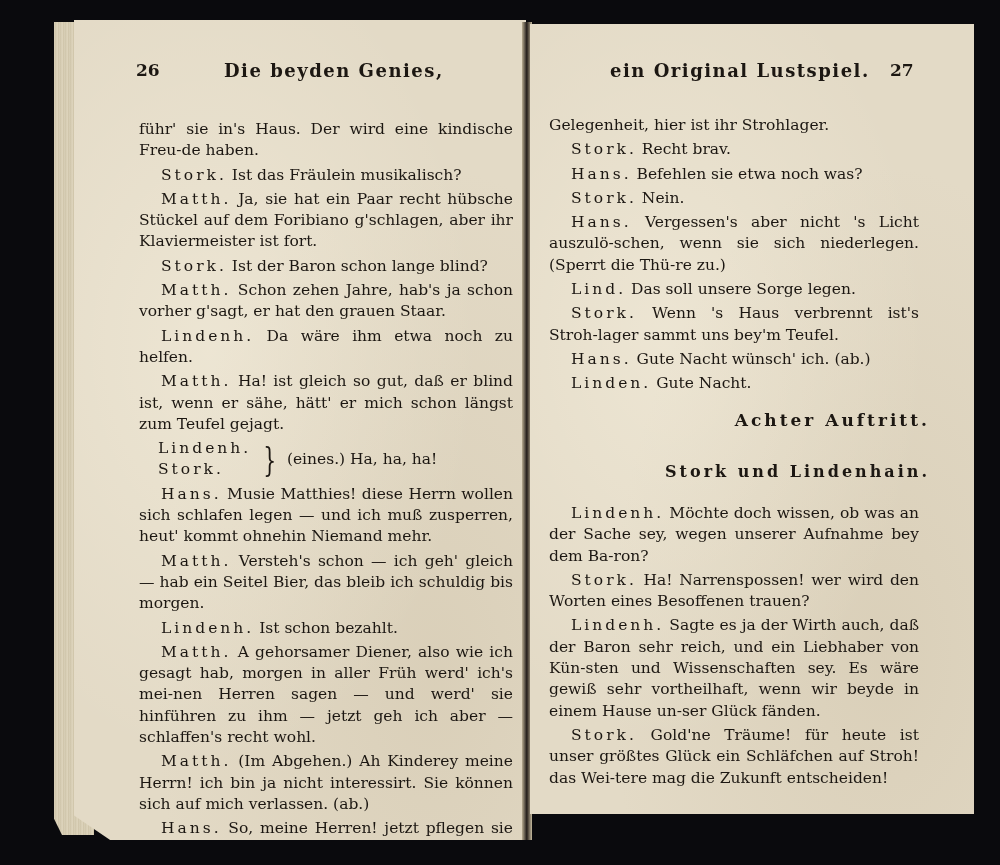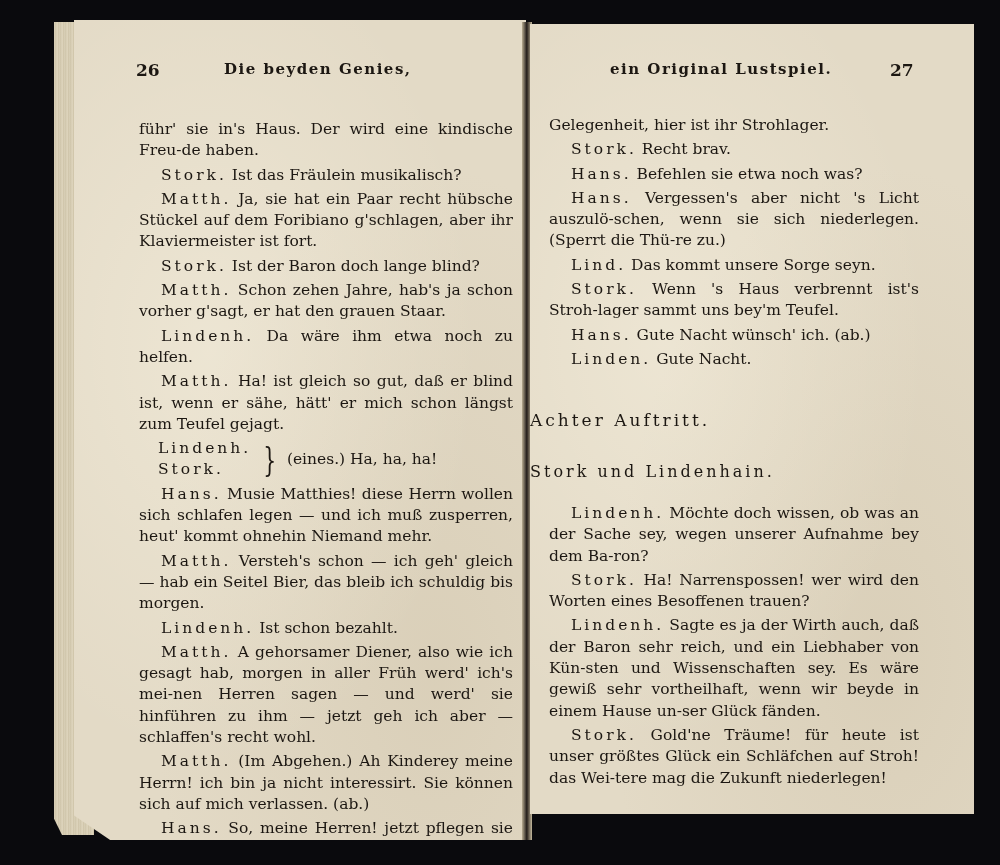--- a/index.html
+++ b/index.html
@@ -23,54 +23,54 @@
       radial-gradient(ellipse at 80% 80%, rgba(190,175,145,0.25), transparent 55%);
     color:#1c1712;
   }
   .page-left { left:58px; width:452px; height:820px; clip-path:polygon(0 0,100% 0,100% 100%,8% 100%,0 97%); }
   .page-right { left:514px; width:444px; height:790px; top:24px; }
   .gutter {
     position:absolute; left:506px; top:22px; width:10px; height:818px;
     background:linear-gradient(90deg,#b9ad92 0%,#2a2420 45%,#3a322a 55%,#c6bb9f 100%);
   }
   .running-head {
-    position:absolute; top:40px; font-size:15px; letter-spacing:1.5px;
+    position:absolute; top:40px; font-size:18px; letter-spacing:1.5px;
     font-family:"DejaVu Serif", serif; font-weight:bold;
   }
   .page-number { position:absolute; top:40px; font-size:17px; font-weight:bold; }
   .text-block {
     position:absolute; font-size:15.5px; line-height:21.3px;
     font-family:"DejaVu Serif", serif; text-align:justify;
   }
   .para { margin:3px; text-indent:0; }
   .para.indent { text-indent:22px; }
   .speaker { letter-spacing:3px; }
   .heading {
-    text-align:left; font-weight:normal; letter-spacing:3px; font-size:17px;
+    text-align:right; font-weight:bold; letter-spacing:3px; font-size:17px;
     position:absolute;
   }
   .brace-row { display:flex; align-items:center; padding-left:22px; }
   .brace-names { display:flex; flex-direction:column; letter-spacing:3px; }
   .brace { font-size:34px; line-height:34px; margin:0 6px 0 8px; font-weight:lighter; transform:scaleX(0.6); }
 </style>
 </head>
 <body>
 
 <div class="book">
   <div class="page-edges"></div>
 
   <div class="page page-left">
     <div class="page-number" style="left:62px;">26</div>
     <div class="running-head" style="left:150px;">Die beyden Genies,</div>
 
     <div class="text-block" style="left:62px; top:96px; width:380px;">
       <p class="para"><span class="speaker"></span><span>führ' sie in's Haus. Der wird eine kindische Freu-de haben.</span></p>
       <p class="para indent"><span class="speaker">Stork.</span><span> Ist das Fräulein musikalisch?</span></p>
       <p class="para indent"><span class="speaker">Matth.</span><span> Ja, sie hat ein Paar recht hübsche Stückel auf dem Foribiano g'schlagen, aber ihr Klaviermeister ist fort.</span></p>
-      <p class="para indent"><span class="speaker">Stork.</span><span> Ist der Baron doch lange blind?</span></p>
+      <p class="para indent"><span class="speaker">Stork.</span><span> Ist der Baron schon lange blind?</span></p>
       <p class="para indent"><span class="speaker">Matth.</span><span> Schon zehen Jahre, hab's ja schon vorher g'sagt, er hat den grauen Staar.</span></p>
       <p class="para indent"><span class="speaker">Lindenh.</span><span> Da wäre ihm etwa noch zu helfen.</span></p>
       <p class="para indent"><span class="speaker">Matth.</span><span> Ha! ist gleich so gut, daß er blind ist, wenn er sähe, hätt' er mich schon längst zum Teufel gejagt.</span></p>
 
       <div class="brace-row">
         <div class="brace-names">
           <span>Lindenh.</span>
           <span>Stork.</span>
         </div>
         <span class="brace">}</span>
@@ -89,30 +89,31 @@
   <div class="gutter"></div>
 
   <div class="page page-right">
     <div class="running-head" style="left:80px; top:36px;">ein Original Lustspiel.</div>
     <div class="page-number" style="left:360px; top:36px;">27</div>
 
     <div class="text-block" style="left:16px; top:88px; width:376px;">
       <p class="para"><span class="speaker"></span><span>Gelegenheit, hier ist ihr Strohlager.</span></p>
       <p class="para indent"><span class="speaker">Stork.</span><span> Recht brav.</span></p>
       <p class="para indent"><span class="speaker">Hans.</span><span> Befehlen sie etwa noch was?</span></p>
+      <p class="para indent"><span class="speaker">Stork.</span><span> Nein.</span></p>
       <p class="para indent"><span class="speaker">Hans.</span><span> Vergessen's aber nicht 's Licht auszulö-schen, wenn sie sich niederlegen. (Sperrt die Thü-re zu.)</span></p>
-      <p class="para indent"><span class="speaker">Lind.</span><span> Das kommt unsere Sorge seyn.</span></p>
+      <p class="para indent"><span class="speaker">Lind.</span><span> Das soll unsere Sorge legen.</span></p>
       <p class="para indent"><span class="speaker">Stork.</span><span> Wenn 's Haus verbrennt ist's Stroh-lager sammt uns bey'm Teufel.</span></p>
       <p class="para indent"><span class="speaker">Hans.</span><span> Gute Nacht wünsch' ich. (ab.)</span></p>
       <p class="para indent"><span class="speaker">Linden.</span><span> Gute Nacht.</span></p>
     </div>
 
     <div class="heading" style="left:0; width:400px; top:386px;">Achter Auftritt.</div>
     <div class="heading" style="left:0; width:400px; top:438px; font-size:16px;">Stork und Lindenhain.</div>
 
     <div class="text-block" style="left:16px; top:476px; width:376px;">
       <p class="para indent"><span class="speaker">Lindenh.</span><span> Möchte doch wissen, ob was an der Sache sey, wegen unserer Aufnahme bey dem Ba-ron?</span></p>
       <p class="para indent"><span class="speaker">Stork.</span><span> Ha! Narrenspossen! wer wird den Worten eines Besoffenen trauen?</span></p>
       <p class="para indent"><span class="speaker">Lindenh.</span><span> Sagte es ja der Wirth auch, daß der Baron sehr reich, und ein Liebhaber von Kün-sten und Wissenschaften sey. Es wäre gewiß sehr vortheilhaft, wenn wir beyde in einem Hause un-ser Glück fänden.</span></p>
-      <p class="para indent"><span class="speaker">Stork.</span><span> Gold'ne Träume! für heute ist unser größtes Glück ein Schläfchen auf Stroh! das Wei-tere mag die Zukunft niederlegen!</span></p>
+      <p class="para indent"><span class="speaker">Stork.</span><span> Gold'ne Träume! für heute ist unser größtes Glück ein Schläfchen auf Stroh! das Wei-tere mag die Zukunft entscheiden!</span></p>
     </div>
   </div>
 </div>
 
 </body></html>

